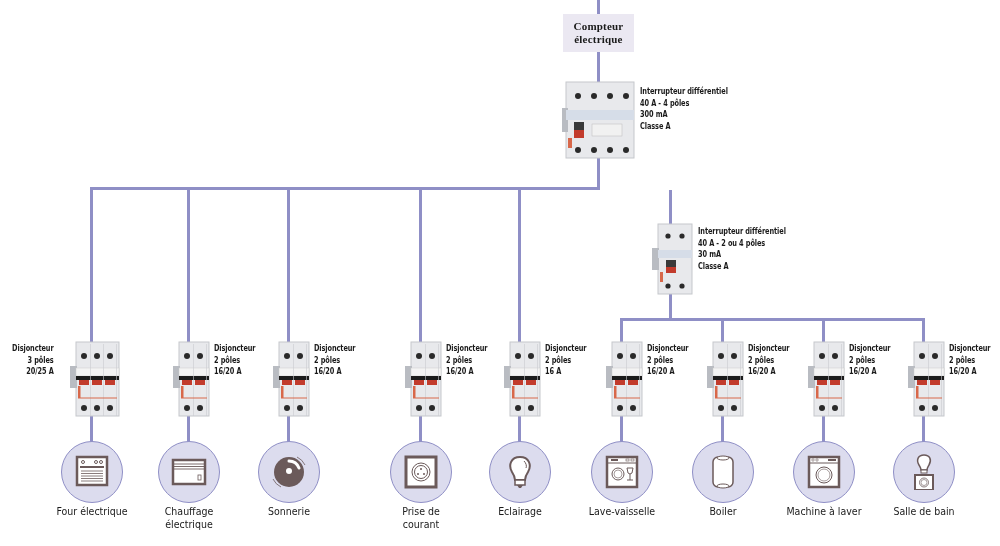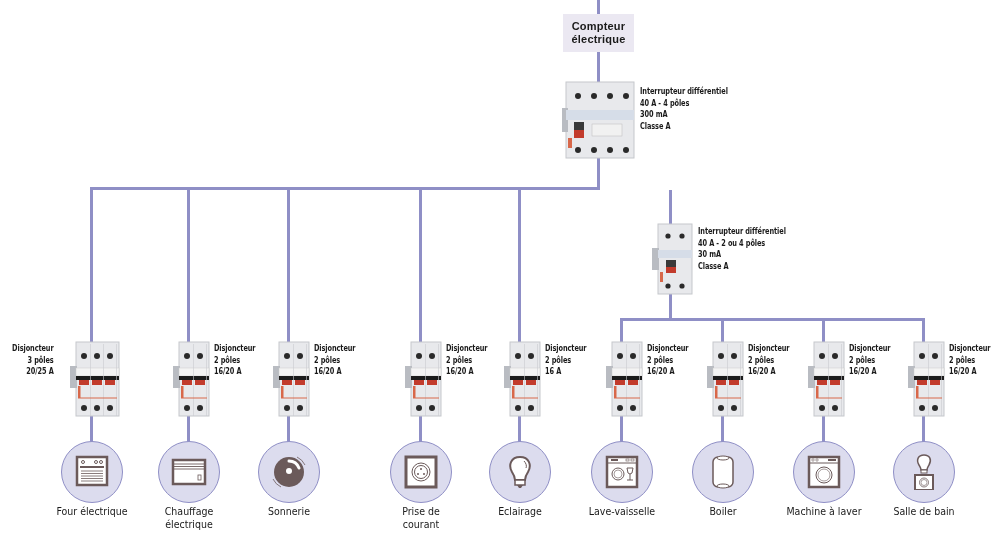--- a/index.html
+++ b/index.html
@@ -1,21 +1,21 @@
 <!DOCTYPE html>
 <html><head>
 <meta charset="utf-8">
 <style>
   html, body { margin:0; padding:0; background:#ffffff; }
   body { width:1000px; height:546px; position:relative; overflow:hidden;
          font-family:"Liberation Sans", sans-serif; color:#1a1a1a; }
   .wire { position:absolute; background:#8f8fc6; }
   .meter { position:absolute; left:563px; top:14px; width:71px; height:38px;
            background:#ebe8f2; display:flex; align-items:center; justify-content:center;
-           text-align:center; font-family:Liberation Sans, sans-serif;
+           text-align:center; font-family:Liberation Serif, serif;
            font-weight:bold; font-size:11px; line-height:13px; letter-spacing:0.2px; }
   .meter span { display:block; }
   .spec { position:absolute; font-family:"DejaVu Sans", sans-serif; font-weight:bold;
           font-size:8px; line-height:11.5px; letter-spacing:-0.1px; transform:scaleX(0.82);
           transform-origin:left top; white-space:nowrap; }
   .spec.right { text-align:right; transform-origin:right top; }
   .spec span { display:block; }
   .device { position:absolute; }
   .appl { position:absolute; width:62px; height:62px; border-radius:50%;
           background:#dcdcee; border:1.5px solid #8f8fc6; box-sizing:border-box;

